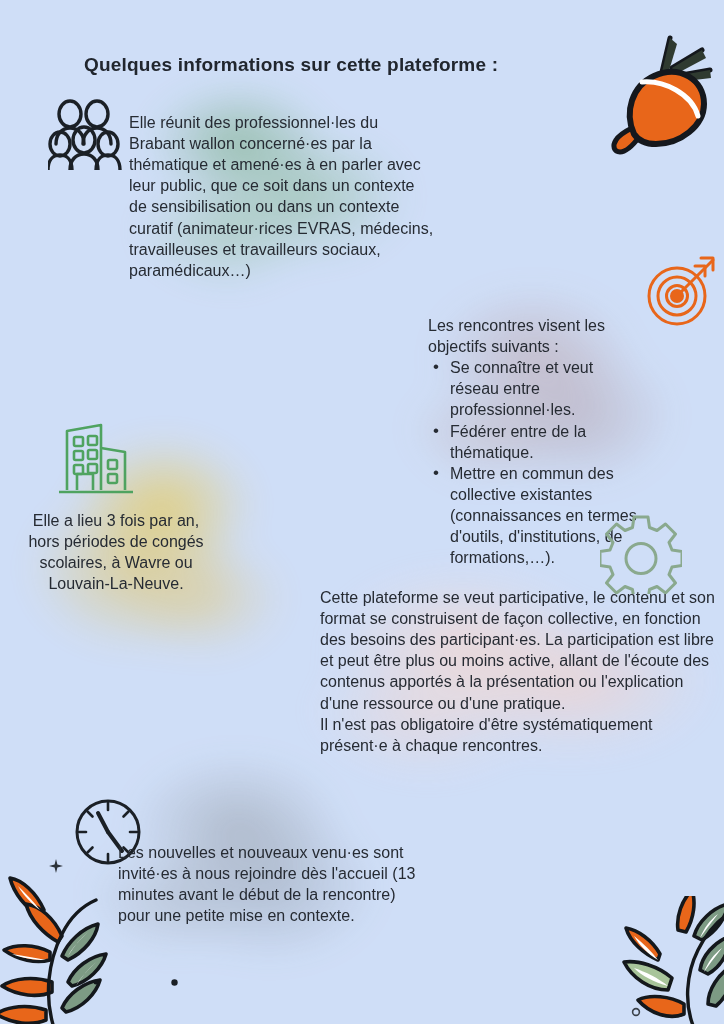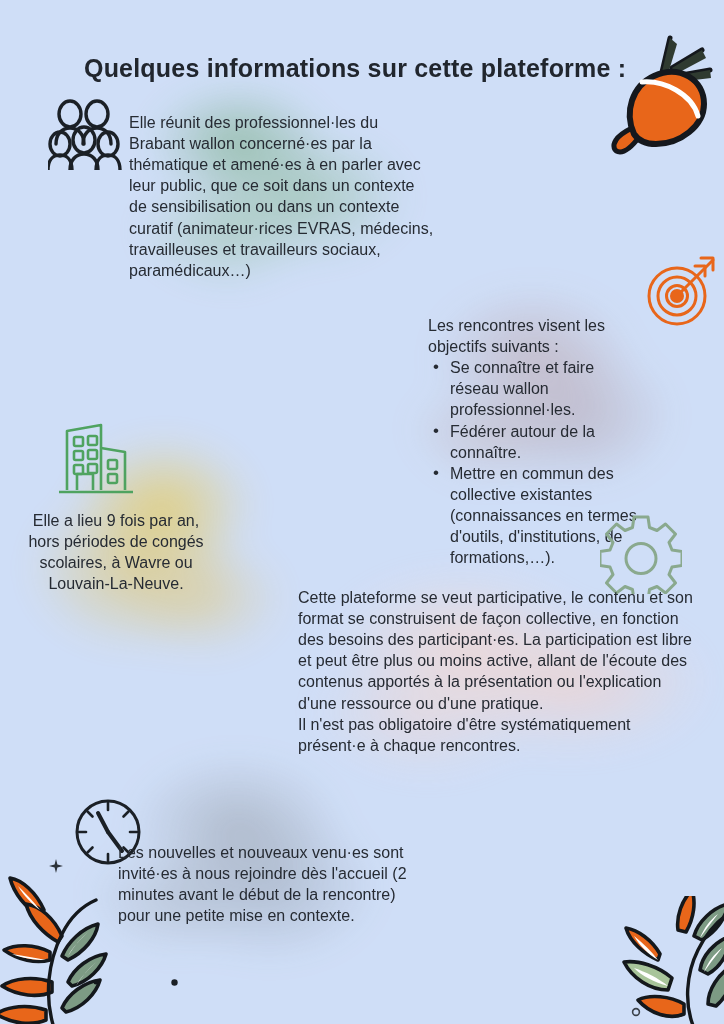--- a/index.html
+++ b/index.html
@@ -62,38 +62,38 @@
       radial-gradient(ellipse 46% 42% at 48% 36%, rgba(150,158,168,.62) 0%, rgba(150,158,168,0) 72%),
       radial-gradient(ellipse 48% 46% at 58% 62%, rgba(140,150,162,.52) 0%, rgba(140,150,162,0) 72%),
       radial-gradient(ellipse 38% 34% at 28% 68%, rgba(160,168,176,.45) 0%, rgba(160,168,176,0) 70%);
     border-radius: 50% 50% 46% 54% / 48% 52% 48% 52%;
   }
 
   
   .title {
     position: absolute;
     left: 84px; top: 54px;
-    font-size: 25px;
+    font-size: 19px;
     font-weight: 600;
     letter-spacing: .2px;
     color: #21262e;
     white-space: nowrap;
   }
   .tblock {
     position: absolute;
     font-size: 16px;
     line-height: 1.32;
     color: #262b33;
   }
   .tblock p { margin: 0; }
 
   #txt-professionals { left: 129px; top: 112px; width: 305px; }
   #txt-objectives    { left: 428px; top: 268px; width: 218px; margin-top: 47px; }
   #txt-frequency     { left: 22px;  top: 510px; width: 188px; text-align: center; }
-  #txt-participative { left: 298px; top: 587px; width: 400px; }
+  #txt-participative { left: 320px; top: 587px; width: 400px; }
   #txt-newcomers     { left: 118px; top: 842px; width: 300px; }
 
   ul.bullets {
     margin: 0;
     padding-left: 20px;
     list-style: none;
   }
   ul.bullets li {
     position: relative;
     margin: 0;
@@ -179,22 +179,22 @@
     <g stroke="#e8661a" stroke-width="3" fill="none" stroke-linecap="round" stroke-linejoin="round">
       <path d="M36 42 L70 8"></path>
       <path d="M58 6 L70 6 L70 18"></path>
       <path d="M52 14 L62 14 L62 24"></path>
     </g>
   </svg>
 
   <div class="tblock" id="txt-objectives">
     <p>Les rencontres visent les objectifs suivants :</p>
     <ul class="bullets">
-      <li>Se connaître et faire réseau wallon professionnel·les.</li>
-      <li>Fédérer autour de la connaître.</li>
+      <li>Se connaître et veut réseau entre professionnel·les.</li>
+      <li>Fédérer entre de la thématique.</li>
       <li>Mettre en commun des collective existantes (connaissances en termes d'outils, d'institutions, de formations,…).</li>
     </ul>
   </div>
 
   <svg class="icon" id="icon-building" viewBox="0 0 80 82">
     <g fill="none" stroke="#4fa360" stroke-width="2.6" stroke-linejoin="round">
       <path d="M12 72 L12 13 L46 7 L46 72"></path>
       <path d="M46 30 L70 34 L70 72"></path>
       <rect x="19" y="19" width="9" height="9" rx="1.5"></rect>
       <rect x="33" y="18" width="9" height="9" rx="1.5"></rect>
@@ -203,21 +203,21 @@
       <rect x="19" y="47" width="9" height="9" rx="1.5"></rect>
       <rect x="33" y="46" width="9" height="9" rx="1.5"></rect>
       <rect x="53" y="42" width="9" height="9" rx="1.5"></rect>
       <rect x="53" y="56" width="9" height="9" rx="1.5"></rect>
       <path d="M22 72 L22 56 L38 56 L38 72"></path>
       <path d="M4 74 L78 74"></path>
     </g>
   </svg>
 
   <div class="tblock" id="txt-frequency">
-    <p>Elle a lieu 9 fois par an, hors périodes de congés scolaires, à Wavre ou Louvain-La-Neuve.</p>
+    <p>Elle a lieu 3 fois par an, hors périodes de congés scolaires, à Wavre ou Louvain-La-Neuve.</p>
   </div>
 
   <svg class="icon" id="icon-gear" viewBox="0 0 82 82">
     <g fill="none" stroke="#8aa98e" stroke-width="3" stroke-linejoin="round">
       <path d="M34 5 L48 5 L49.5 15.5 L57 18.5 L65.5 12 L75.5 22 L69 30.5 L72 38 L82 39.5 L82 53.5
                L72 55 L69 62.5 L75.5 71 L65.5 81 L57 74.5 L49.5 77.5 L48 88 L34 88 L32.5 77.5
                L25 74.5 L16.5 81 L6.5 71 L13 62.5 L10 55 L0 53.5 L0 39.5 L10 38 L13 30.5
                L6.5 22 L16.5 12 L25 18.5 L32.5 15.5 Z"></path>
       <circle cx="41" cy="46.5" r="15"></circle>
     </g>
@@ -240,21 +240,21 @@
       <path d="M17.5 58.5 L22.5 53.5"></path>
       <path d="M53.5 22.5 L58.5 17.5"></path>
     </g>
     <g stroke="#1b2026" stroke-linecap="round" fill="none">
       <path d="M38 38 L28 19" stroke-width="4"></path>
       <path d="M38 38 L52 57" stroke-width="4"></path>
     </g>
   </svg>
 
   <div class="tblock" id="txt-newcomers">
-    <p>Les nouvelles et nouveaux venu·es sont invité·es à nous rejoindre dès l'accueil (2 minutes avant le début de la rencontre) pour une petite mise en contexte.</p>
+    <p>Les nouvelles et nouveaux venu·es sont invité·es à nous rejoindre dès l'accueil (13 minutes avant le début de la rencontre) pour une petite mise en contexte.</p>
   </div>
 
   <svg id="leaves-bottom-left" viewBox="0 0 132 172">
     <g stroke="#14181c" stroke-width="3.6" stroke-linejoin="round" stroke-linecap="round">
       <path d="M52 54 C44 36 30 24 18 22 C22 38 34 52 48 60 Z" fill="#e8661a"></path>
       <path d="M70 80 C62 62 48 50 34 48 C38 64 52 78 66 86 Z" fill="#e8661a"></path>
       <path d="M76 104 C92 96 104 82 106 68 C90 72 76 86 70 100 Z" fill="#7d9b84"></path>
       <path d="M58 96 C42 88 24 88 12 94 C26 104 44 108 58 104 Z" fill="#e8661a"></path>
       <path d="M80 130 C96 126 110 112 114 98 C98 100 82 112 76 126 Z" fill="#7d9b84"></path>
       <path d="M60 126 C42 120 22 122 10 130 C26 140 46 142 60 136 Z" fill="#e8661a"></path>

